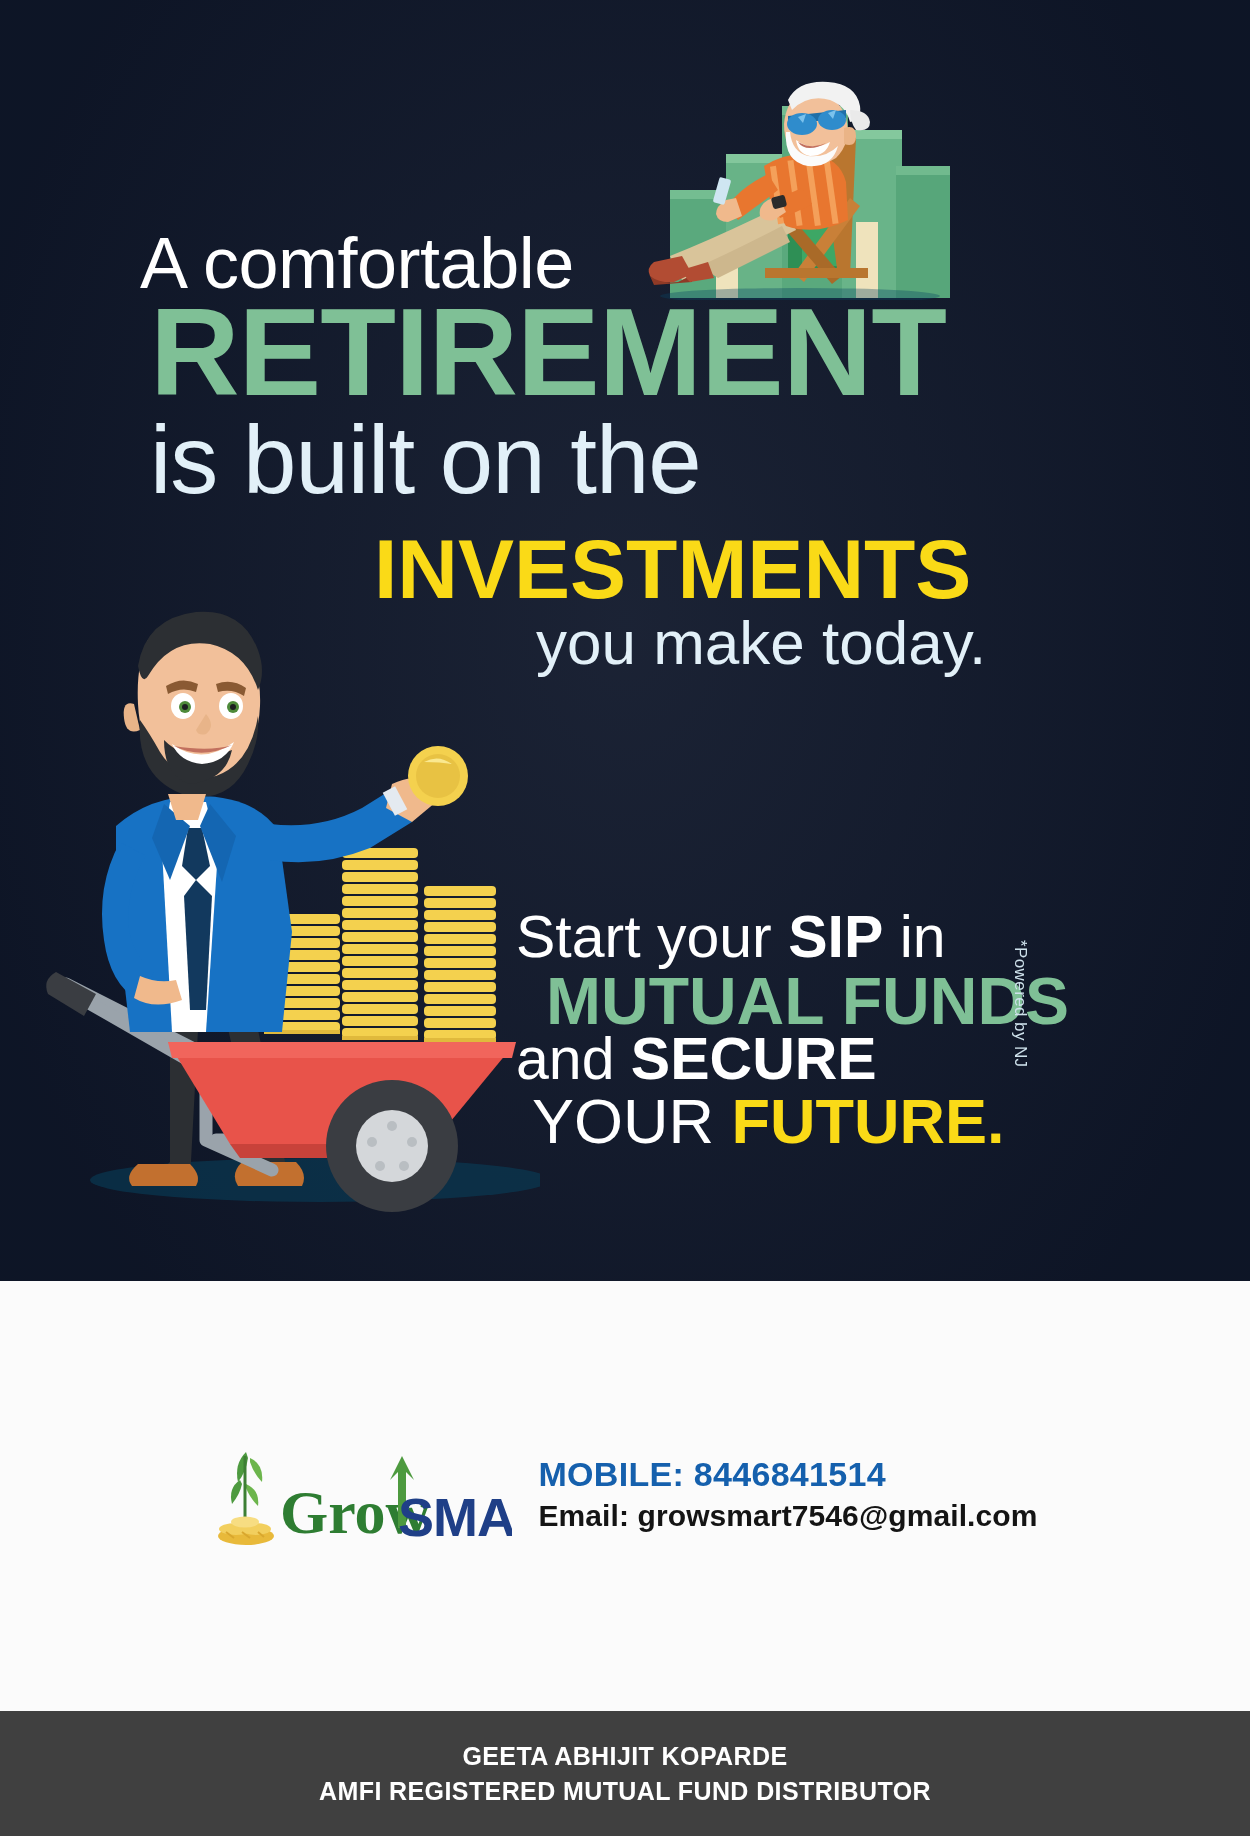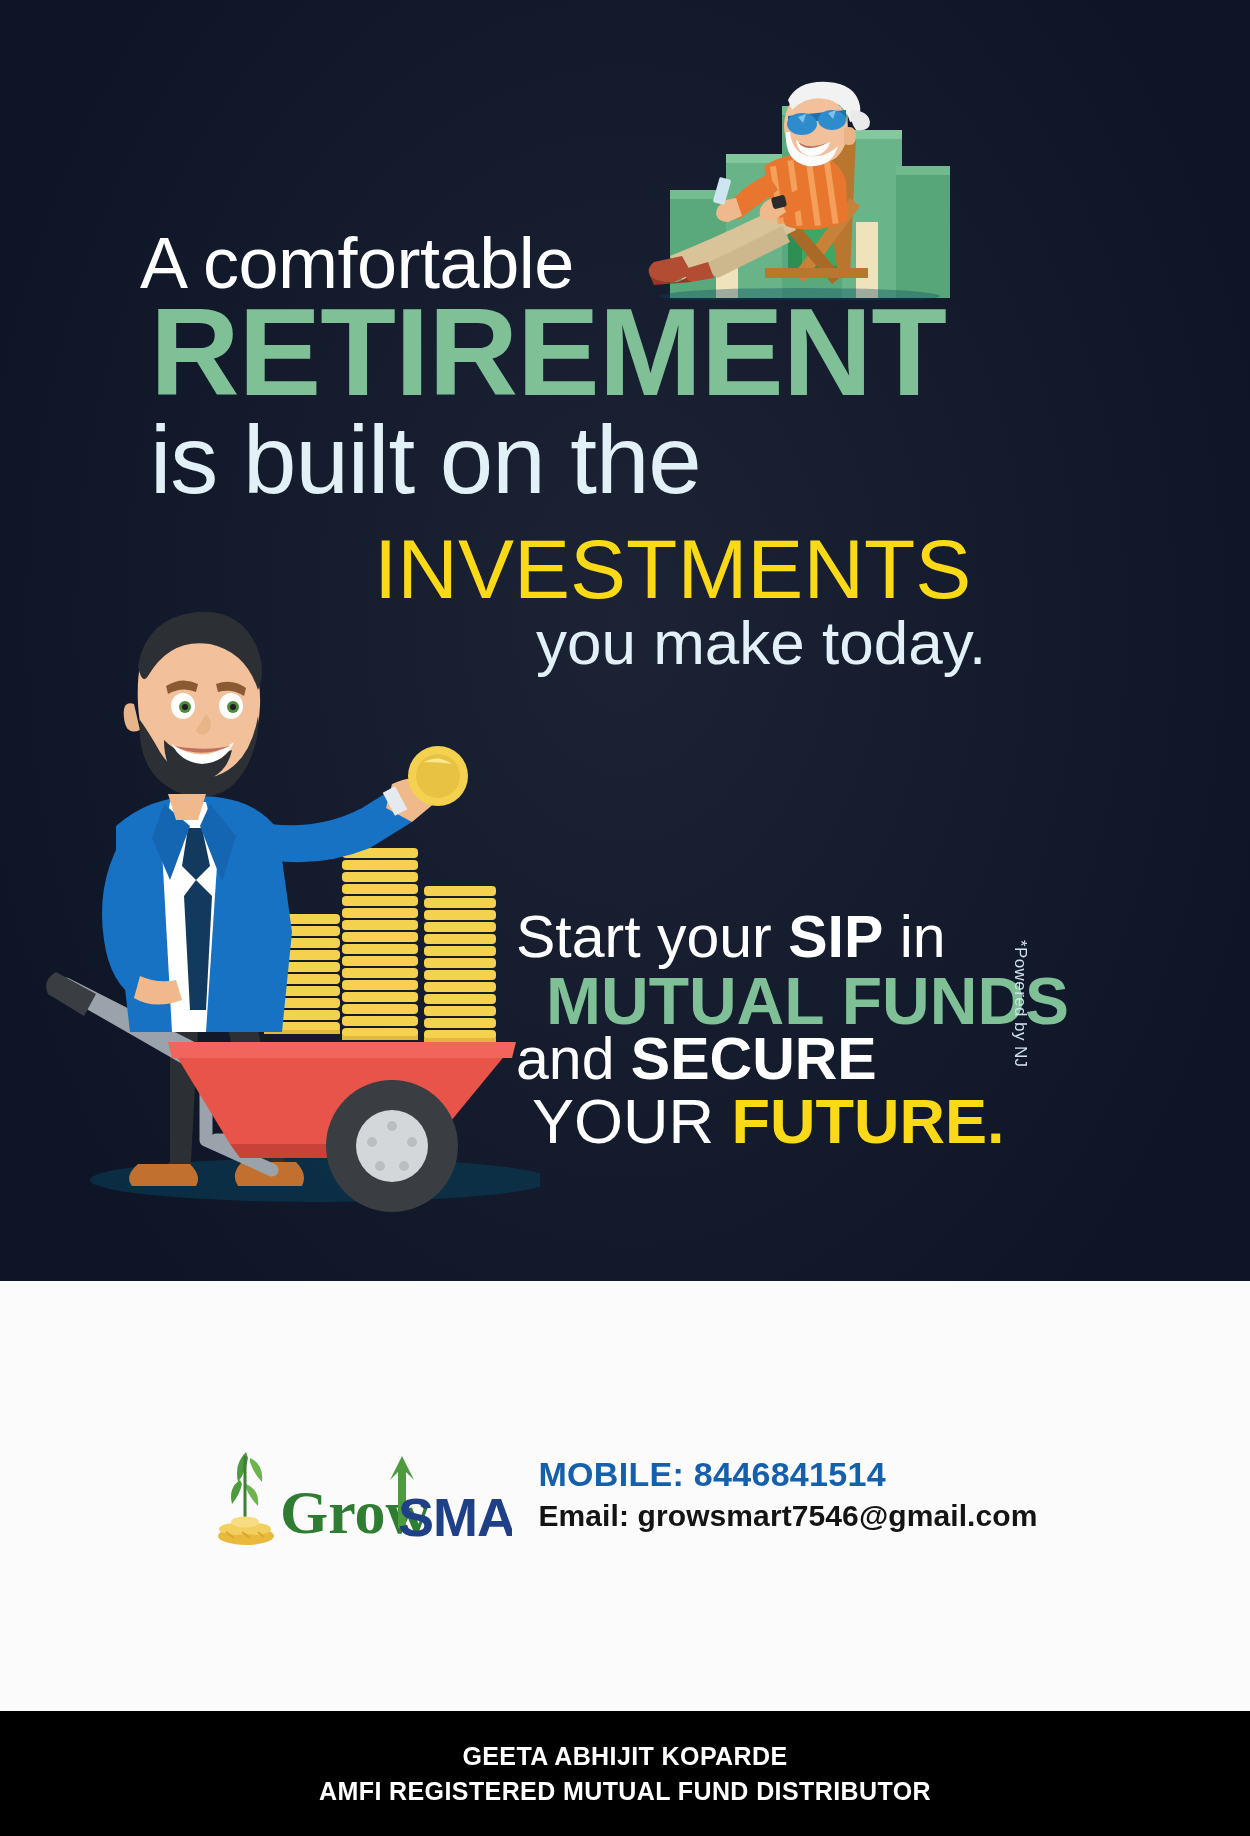--- a/index.html
+++ b/index.html
@@ -35,21 +35,21 @@
     font-size:124px; font-weight:700; color:#7fc096;
     letter-spacing:-1px; white-space:nowrap; line-height:1;
   }
   .l-builton{
     position:absolute; left:150px; top:412px;
     font-size:96px; font-weight:400; color:#e2f0f8;
     letter-spacing:-1px; white-space:nowrap; line-height:1;
   }
   .l-investments{
     position:absolute; left:374px; top:527px;
-    font-size:84px; font-weight:400; color:#fada17;
+    font-size:84px; font-weight:700; color:#fada17;
     letter-spacing:0px; white-space:nowrap; line-height:1;
   }
   .l-today{
     position:absolute; left:536px; top:612px;
     font-size:62px; font-weight:400; color:#e2f0f8;
     white-space:nowrap; line-height:1;
   }
 
   
   .sip { position:absolute; left:0; top:0; width:1250px; }
@@ -109,21 +109,21 @@
     letter-spacing:.3px; line-height:1.25;
   }
   .c-email{
     font-size:30px; font-weight:700; color:#141414;
     letter-spacing:.1px; line-height:1.3;
   }
 
   
   .footer{
     position:absolute; left:0; top:1711px; width:1250px; height:125px;
-    background:#000000; color:#ffffff;
+    background:#404040; color:#ffffff;
     display:flex; flex-direction:column; align-items:center; justify-content:center;
     gap:6px;
   }
   .f-line{ font-size:25px; font-weight:700; letter-spacing:.4px; }
 
   
   .art{ position:absolute; pointer-events:none; }
   .art-old{ left:550px; top:70px; width:430px; height:230px; }
   .art-cart{ left:20px; top:580px; width:520px; height:660px; }
 </style>

